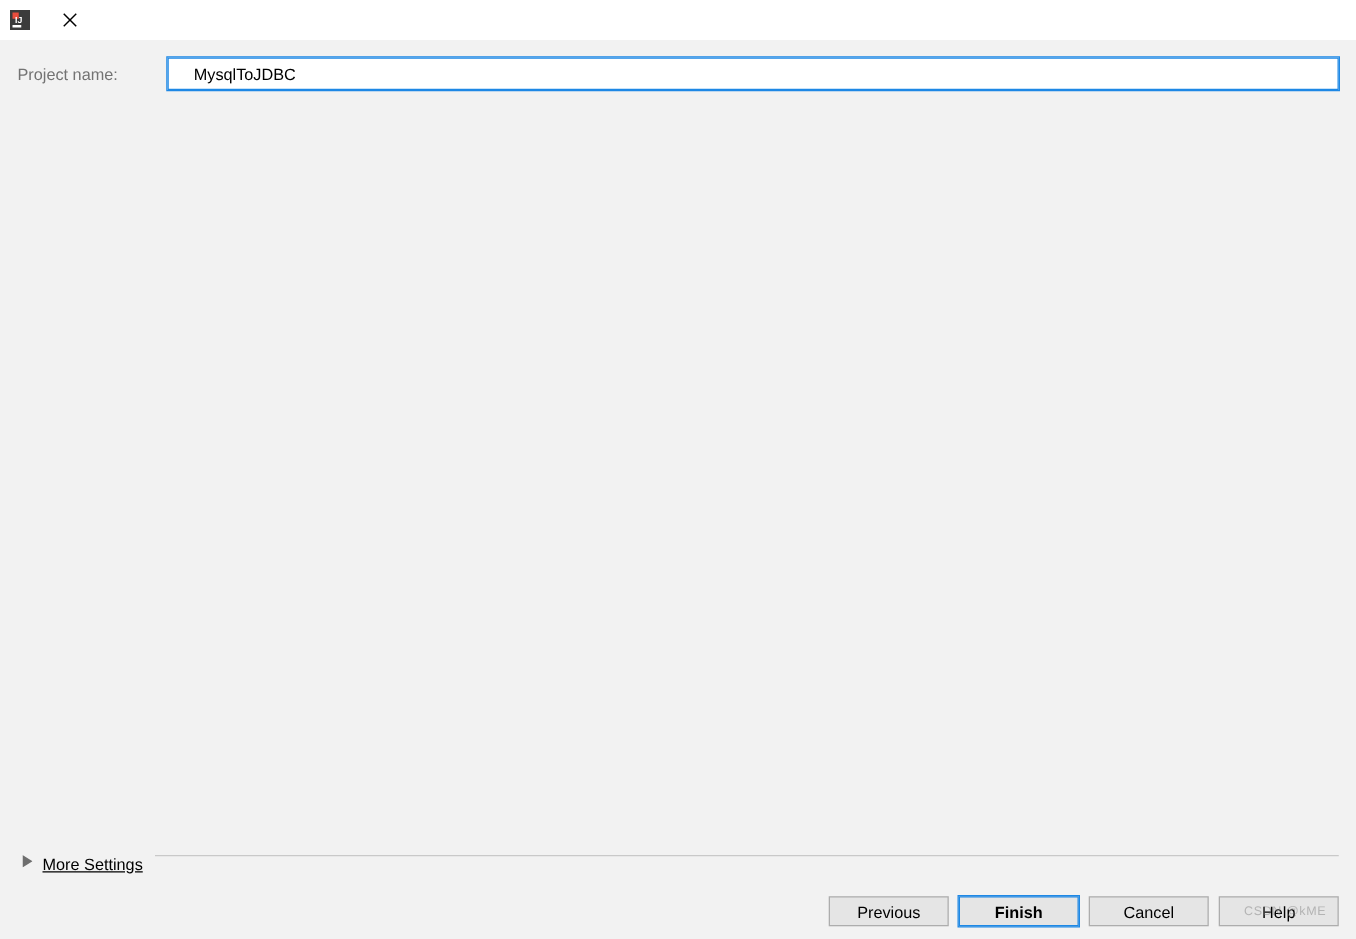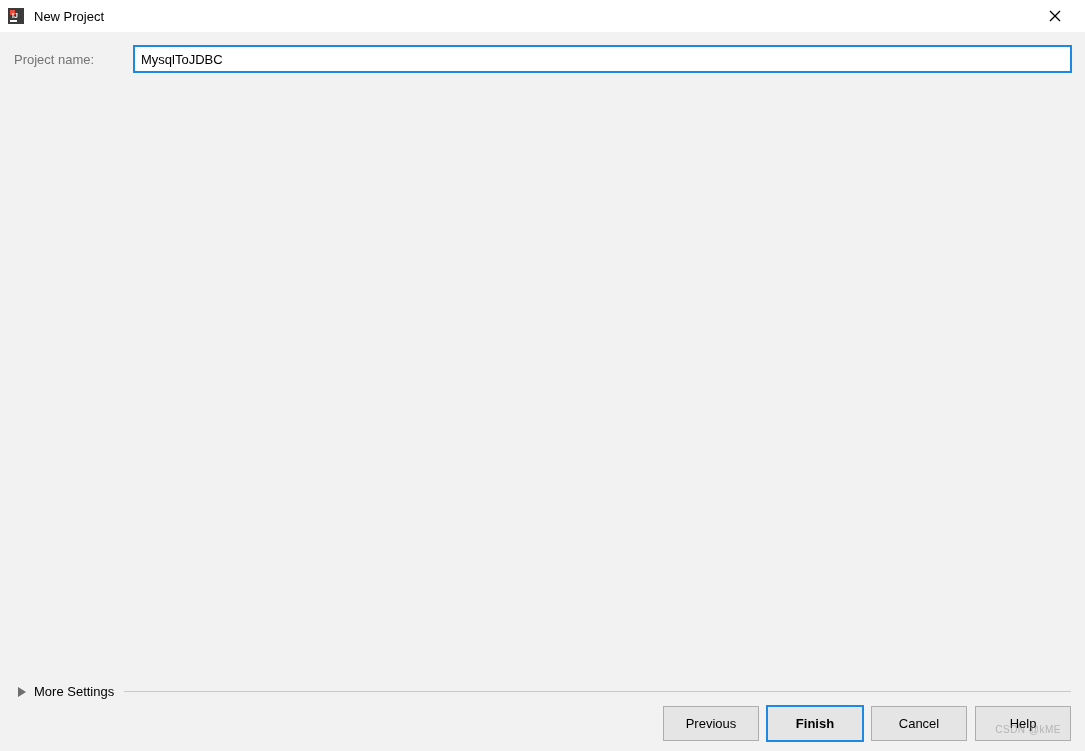--- a/index.html
+++ b/index.html
@@ -60,21 +60,21 @@
       font-size: 13px;
       color: #737373;
       padding-right: 6px;
     }
     .text-input {
       flex: 1;
       height: 26px;
       border: 1px solid #adadad;
       background: #fff;
       font-size: 13px;
-      padding: 2px 6px;
+      padding: 2px 20px;
       outline: none;
       color: #000;
     }
     .text-input.focused {
       border: 1px solid #1e88e5;
       box-shadow: 0 0 0 1px #1e88e5;
     }
     .browse-btn {
       width: 26px;
       height: 26px;
@@ -88,23 +88,23 @@
       letter-spacing: 0px;
       color: #000;
     }
     
     .more-settings {
       position: absolute;
       bottom: 52px;
       left: 14px;
       right: 14px;
       display: flex;
-      align-items: center;
       font-size: 13px;
       color: #000;
+      text-decoration: underline;
     }
     .more-settings .triangle {
       margin-right: 8px;
       margin-left: 4px;
     }
     .more-settings .triangle svg { width: 8px; height: 10px; display:block; }
     .more-settings .line {
       flex: 1;
       height: 1px;
       background: #c9c9c9;
@@ -115,21 +115,21 @@
       position: absolute;
       bottom: 10px;
       right: 14px;
       left: 14px;
       display: flex;
       justify-content: flex-end;
       gap: 8px;
     }
     .btn {
       min-width: 96px;
-      height: 35px;
+      height: 24px;
       border: 1px solid #adadad;
       background: #e5e5e5;
       font-size: 13px;
       color: #000;
       cursor: pointer;
       display: inline-flex;
       align-items: center;
       justify-content: center;
       padding: 0 10px;
     }
@@ -154,21 +154,20 @@
 
 <div class="titlebar">
   <span class="app-icon">
     <svg viewBox="0 0 16 16">
       <rect x="0" y="0" width="16" height="16" fill="#3b3b3b"></rect>
       <rect x="2" y="2" width="5" height="5" fill="#e84d3d"></rect>
       <rect x="2" y="12" width="7" height="2" fill="#ffffff"></rect>
       <text x="4" y="10" font-size="7" fill="#fff" font-weight="bold">IJ</text>
     </svg>
   </span>
-  <span class="title">New Project</span>
   <span class="close">
     <svg viewBox="0 0 12 12">
         <line x1="1" y1="1" x2="11" y2="11" stroke="#000" stroke-width="1.2"></line>
         <line x1="11" y1="1" x2="1" y2="11" stroke="#000" stroke-width="1.2"></line>
       </svg>
   </span>
 </div>
 
 <div class="content">
   <div class="form-row">

